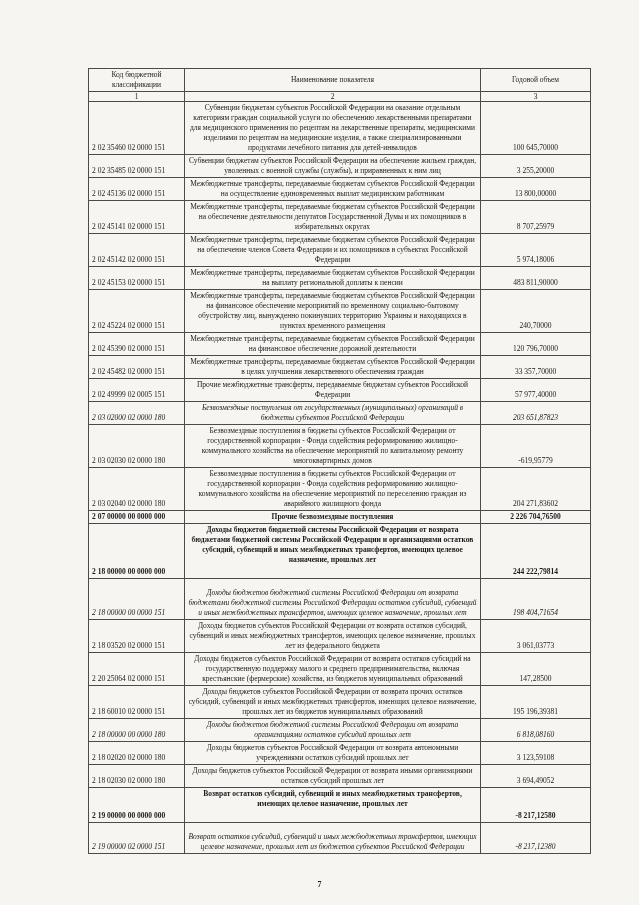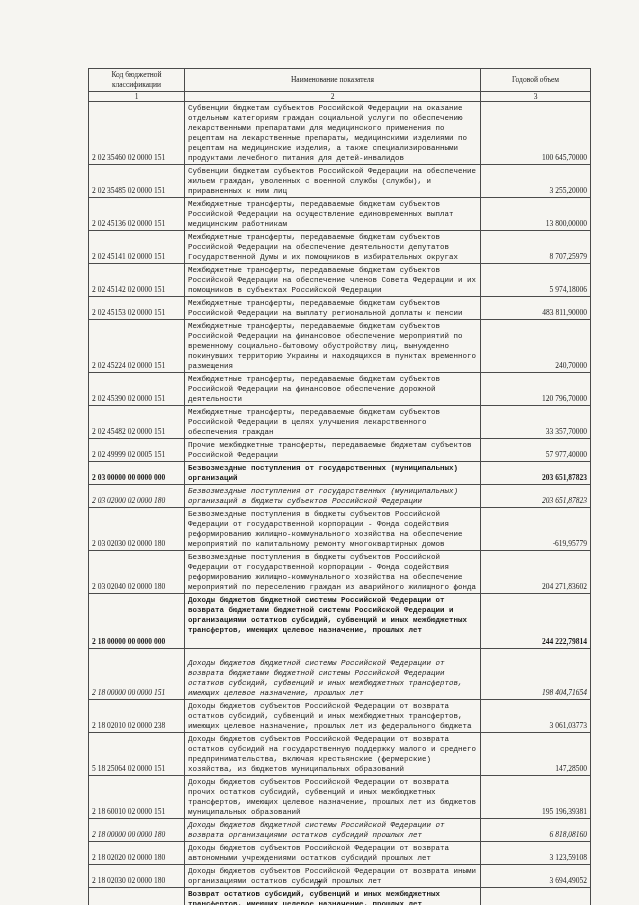--- a/index.html
+++ b/index.html
@@ -48,26 +48,25 @@
     line-height: 9px;
   }
   td.code {
     vertical-align: bottom;
     white-space: nowrap;
     padding-bottom: 2px;
     overflow: hidden;
   }
   td.name {
     vertical-align: top;
-    text-align: left;
-    font-family: Liberation Mono, monospace;
+    text-align: center;
   }
   td.amount {
     vertical-align: bottom;
-    text-align: right;
+    text-align: center;
     padding-bottom: 2px;
     padding-right: 4px;
   }
   tr.bold { font-weight: bold; }
   tr.italic { font-style: italic; }
   tr.pad-bottom td.name { padding-bottom: 13px; }
   tr.pad-top td.name { padding-top: 9px; }
   .page-number {
     position: absolute;
     left: 0;
@@ -145,57 +144,57 @@
         <tr>
           <td class="code">2 02 45482 02 0000 151</td>
           <td class="name">Межбюджетные трансферты, передаваемые бюджетам субъектов Российской Федерации в целях улучшения лекарственного обеспечения граждан</td>
           <td class="amount">33 357,70000</td>
         </tr>
         <tr>
           <td class="code">2 02 49999 02 0005 151</td>
           <td class="name">Прочие межбюджетные трансферты, передаваемые бюджетам субъектов Российской Федерации</td>
           <td class="amount">57 977,40000</td>
         </tr>
-        <tr class="bold">
-          <td class="code">2 03 00000 00 0000 000</td>
-          <td class="name">Безвозмездные поступления от государственных (муниципальных) организаций</td>
-          <td class="amount">203 651,87823</td>
-        </tr>
         <tr class="italic">
           <td class="code">2 03 02000 02 0000 180</td>
           <td class="name">Безвозмездные поступления от государственных (муниципальных) организаций в бюджеты субъектов Российской Федерации</td>
           <td class="amount">203 651,87823</td>
         </tr>
         <tr>
           <td class="code">2 03 02030 02 0000 180</td>
           <td class="name">Безвозмездные поступления в бюджеты субъектов Российской Федерации от государственной корпорации - Фонда содействия реформированию жилищно-коммунального хозяйства на обеспечение мероприятий по капитальному ремонту многоквартирных домов</td>
           <td class="amount">-619,95779</td>
         </tr>
         <tr>
           <td class="code">2 03 02040 02 0000 180</td>
           <td class="name">Безвозмездные поступления в бюджеты субъектов Российской Федерации от государственной корпорации - Фонда содействия реформированию жилищно-коммунального хозяйства на обеспечение мероприятий по переселению граждан из аварийного жилищного фонда</td>
           <td class="amount">204 271,83602</td>
         </tr>
+        <tr class="bold">
+          <td class="code">2 07 00000 00 0000 000</td>
+          <td class="name">Прочие безвозмездные поступления</td>
+          <td class="amount">2 226 704,76500</td>
+        </tr>
         <tr class="bold pad-bottom">
           <td class="code">2 18 00000 00 0000 000</td>
           <td class="name">Доходы бюджетов бюджетной системы Российской Федерации от возврата бюджетами бюджетной системы Российской Федерации и организациями остатков субсидий, субвенций и иных межбюджетных трансфертов, имеющих целевое назначение, прошлых лет</td>
           <td class="amount">244 222,79814</td>
         </tr>
         <tr class="italic pad-top">
           <td class="code">2 18 00000 00 0000 151</td>
           <td class="name">Доходы бюджетов бюджетной системы Российской Федерации от возврата бюджетами бюджетной системы Российской Федерации остатков субсидий, субвенций и иных межбюджетных трансфертов, имеющих целевое назначение, прошлых лет</td>
           <td class="amount">198 404,71654</td>
         </tr>
         <tr>
-          <td class="code">2 18 02010 02 0000 238</td>
+          <td class="code">2 18 03520 02 0000 151</td>
           <td class="name">Доходы бюджетов субъектов Российской Федерации от возврата остатков субсидий, субвенций и иных межбюджетных трансфертов, имеющих целевое назначение, прошлых лет из федерального бюджета</td>
           <td class="amount">3 061,03773</td>
         </tr>
         <tr>
-          <td class="code">5 18 25064 02 0000 151</td>
+          <td class="code">2 20 25064 02 0000 151</td>
           <td class="name">Доходы бюджетов субъектов Российской Федерации от возврата остатков субсидий на государственную поддержку малого и среднего предпринимательства, включая крестьянские (фермерские) хозяйства,  из бюджетов муниципальных образований</td>
           <td class="amount">147,28500</td>
         </tr>
         <tr>
           <td class="code">2 18 60010 02 0000 151</td>
           <td class="name">Доходы бюджетов субъектов Российской Федерации от возврата прочих остатков субсидий, субвенций и иных межбюджетных трансфертов, имеющих целевое назначение, прошлых лет из бюджетов муниципальных образований</td>
           <td class="amount">195 196,39381</td>
         </tr>
         <tr class="italic">
           <td class="code">2 18 00000 00 0000 180</td>

